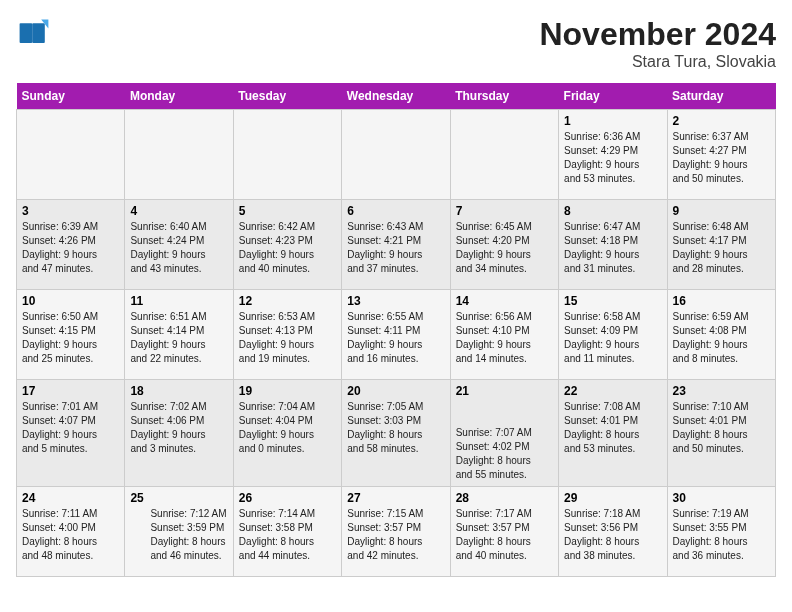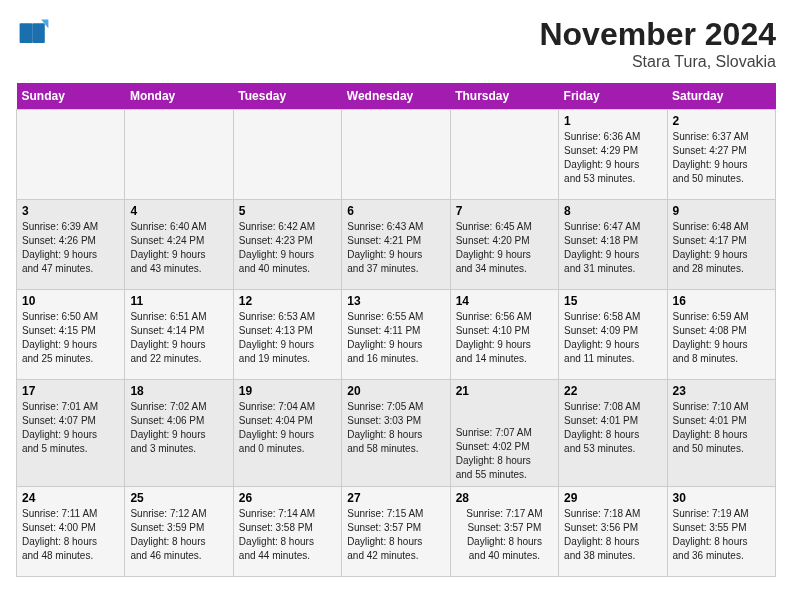--- a/index.html
+++ b/index.html
@@ -287,42 +287,42 @@
       <tr>
         <td>
           <span class="day-num">24</span>
           <div class="day-info" style="white-space: pre-line;">Sunrise: 7:11 AM
 Sunset: 4:00 PM
 Daylight: 8 hours
 and 48 minutes.</div>
         </td>
         <td>
           <span class="day-num">25</span>
-          <div class="day-info" style="white-space: pre-line;">Sunrise: 7:12 AM
+          <div class="day-info" style="white-space: pre-line; margin-left: 20px;">Sunrise: 7:12 AM
 Sunset: 3:59 PM
 Daylight: 8 hours
 and 46 minutes.</div>
         </td>
         <td>
           <span class="day-num">26</span>
           <div class="day-info" style="white-space: pre-line;">Sunrise: 7:14 AM
 Sunset: 3:58 PM
 Daylight: 8 hours
 and 44 minutes.</div>
         </td>
         <td>
           <span class="day-num">27</span>
           <div class="day-info" style="white-space: pre-line;">Sunrise: 7:15 AM
 Sunset: 3:57 PM
 Daylight: 8 hours
 and 42 minutes.</div>
         </td>
         <td>
           <span class="day-num">28</span>
-          <div class="day-info" style="white-space: pre-line; text-align: center;">Sunrise: 7:17 AM
+          <div class="day-info" style="white-space: pre-line;">Sunrise: 7:17 AM
 Sunset: 3:57 PM
 Daylight: 8 hours
 and 40 minutes.</div>
         </td>
         <td>
           <span class="day-num">29</span>
           <div class="day-info" style="white-space: pre-line;">Sunrise: 7:18 AM
 Sunset: 3:56 PM
 Daylight: 8 hours
 and 38 minutes.</div>

